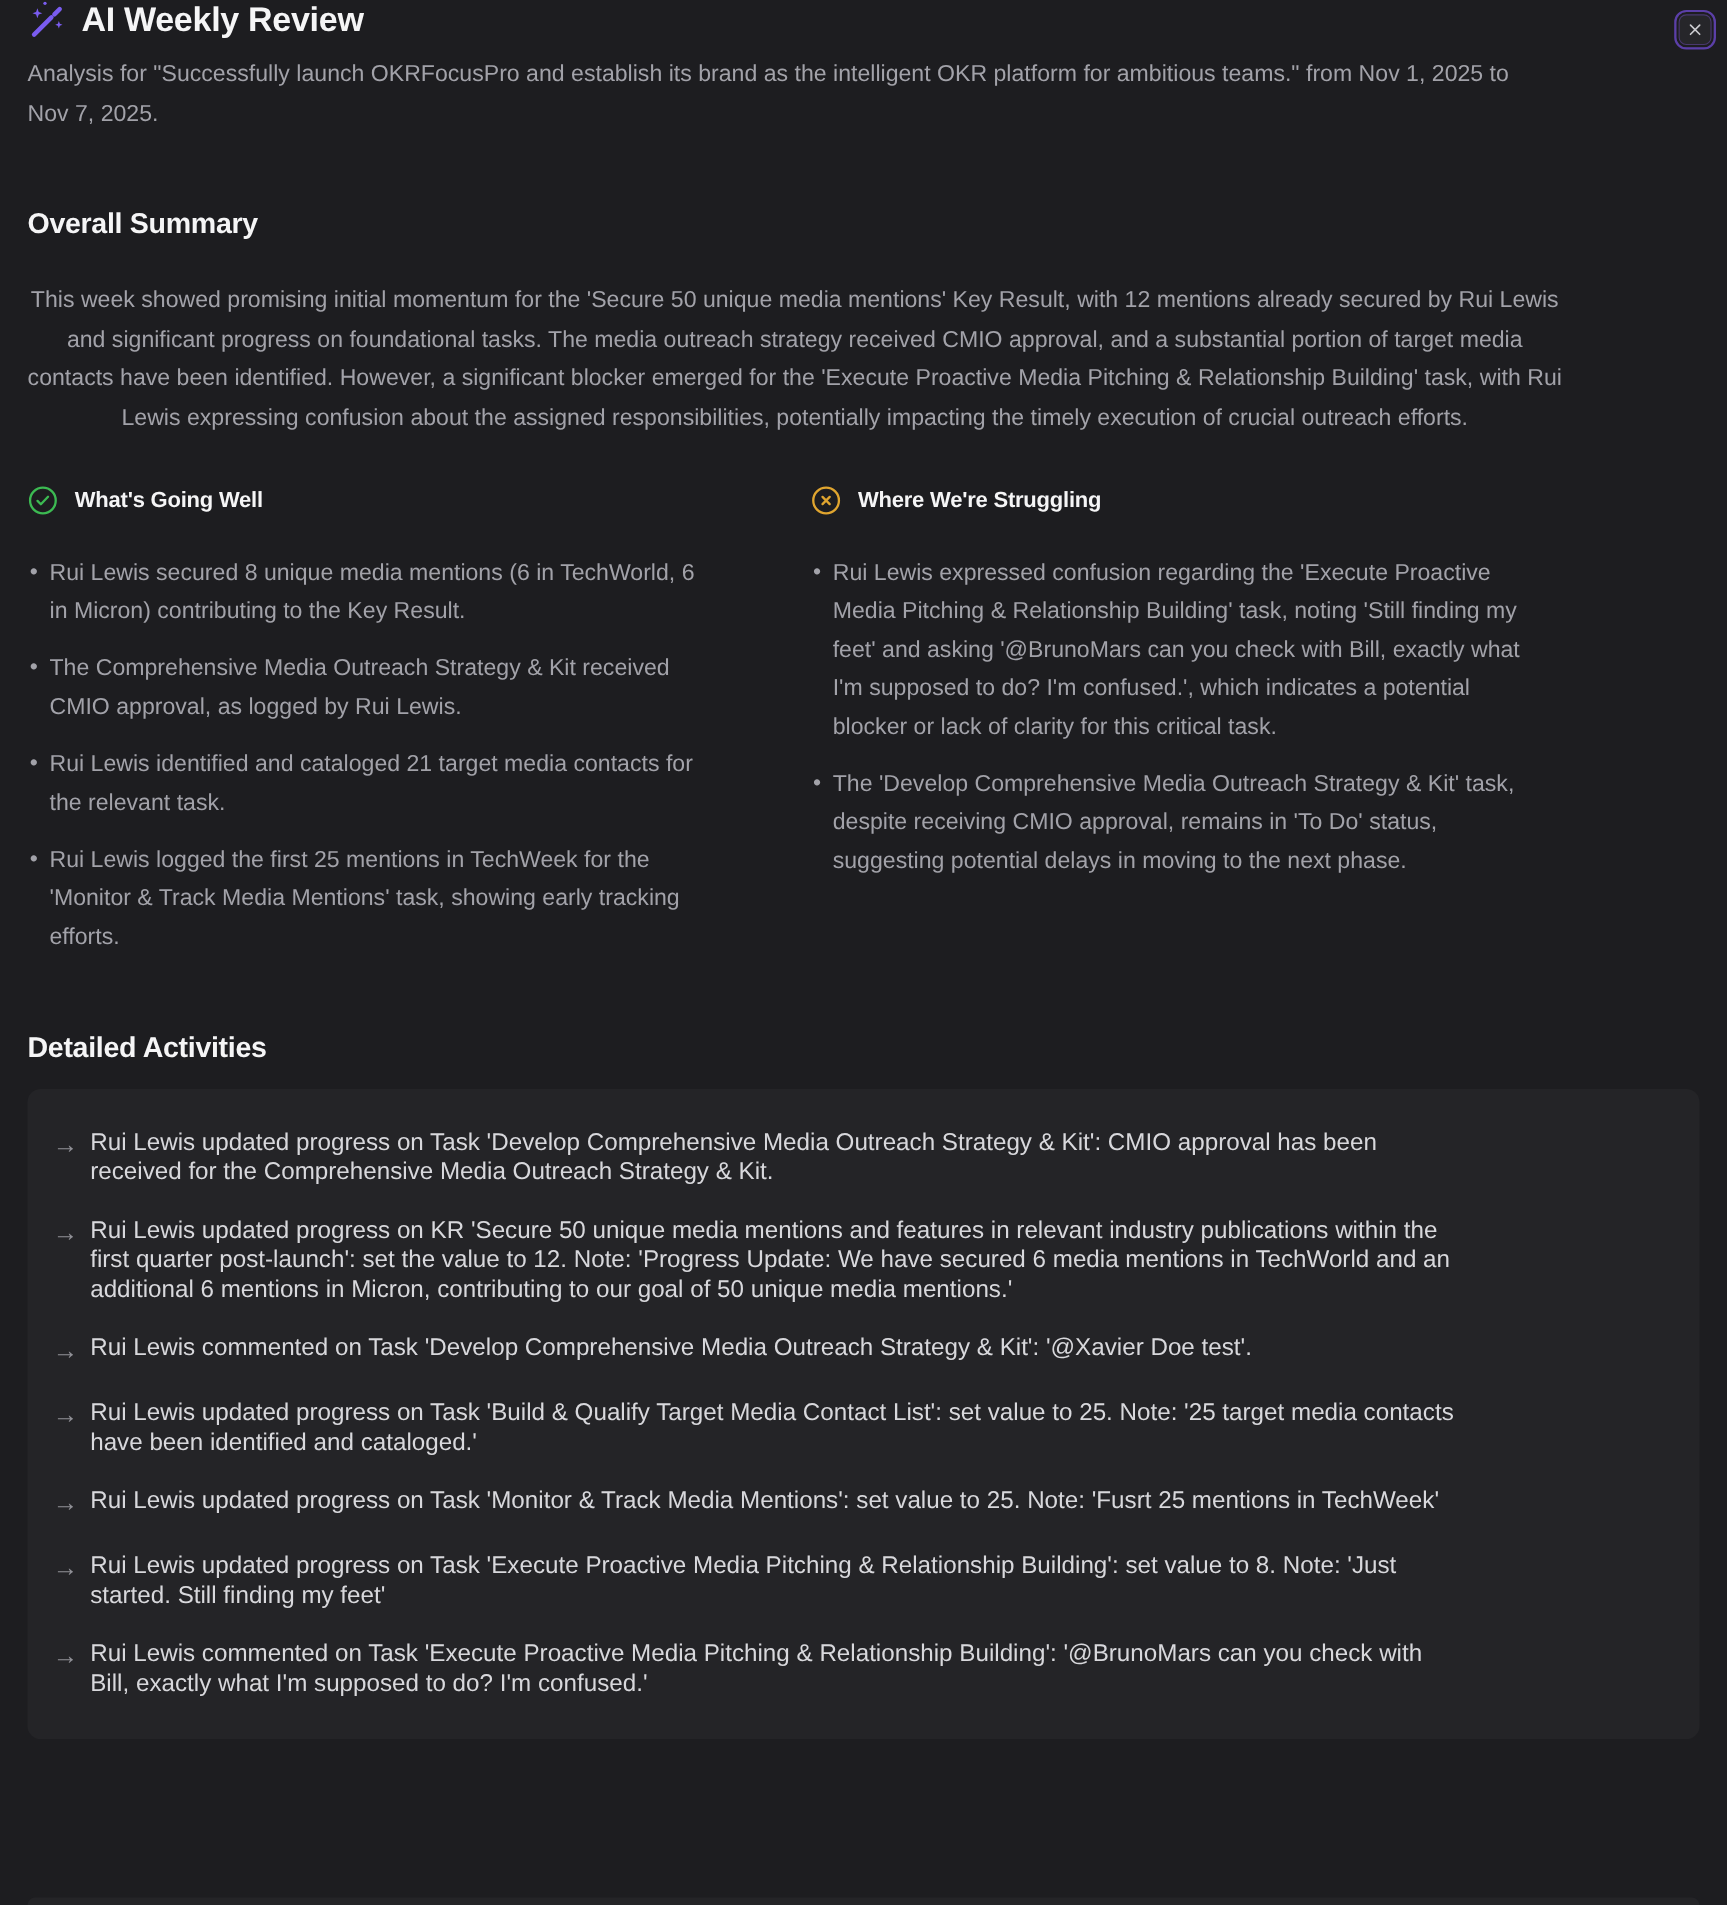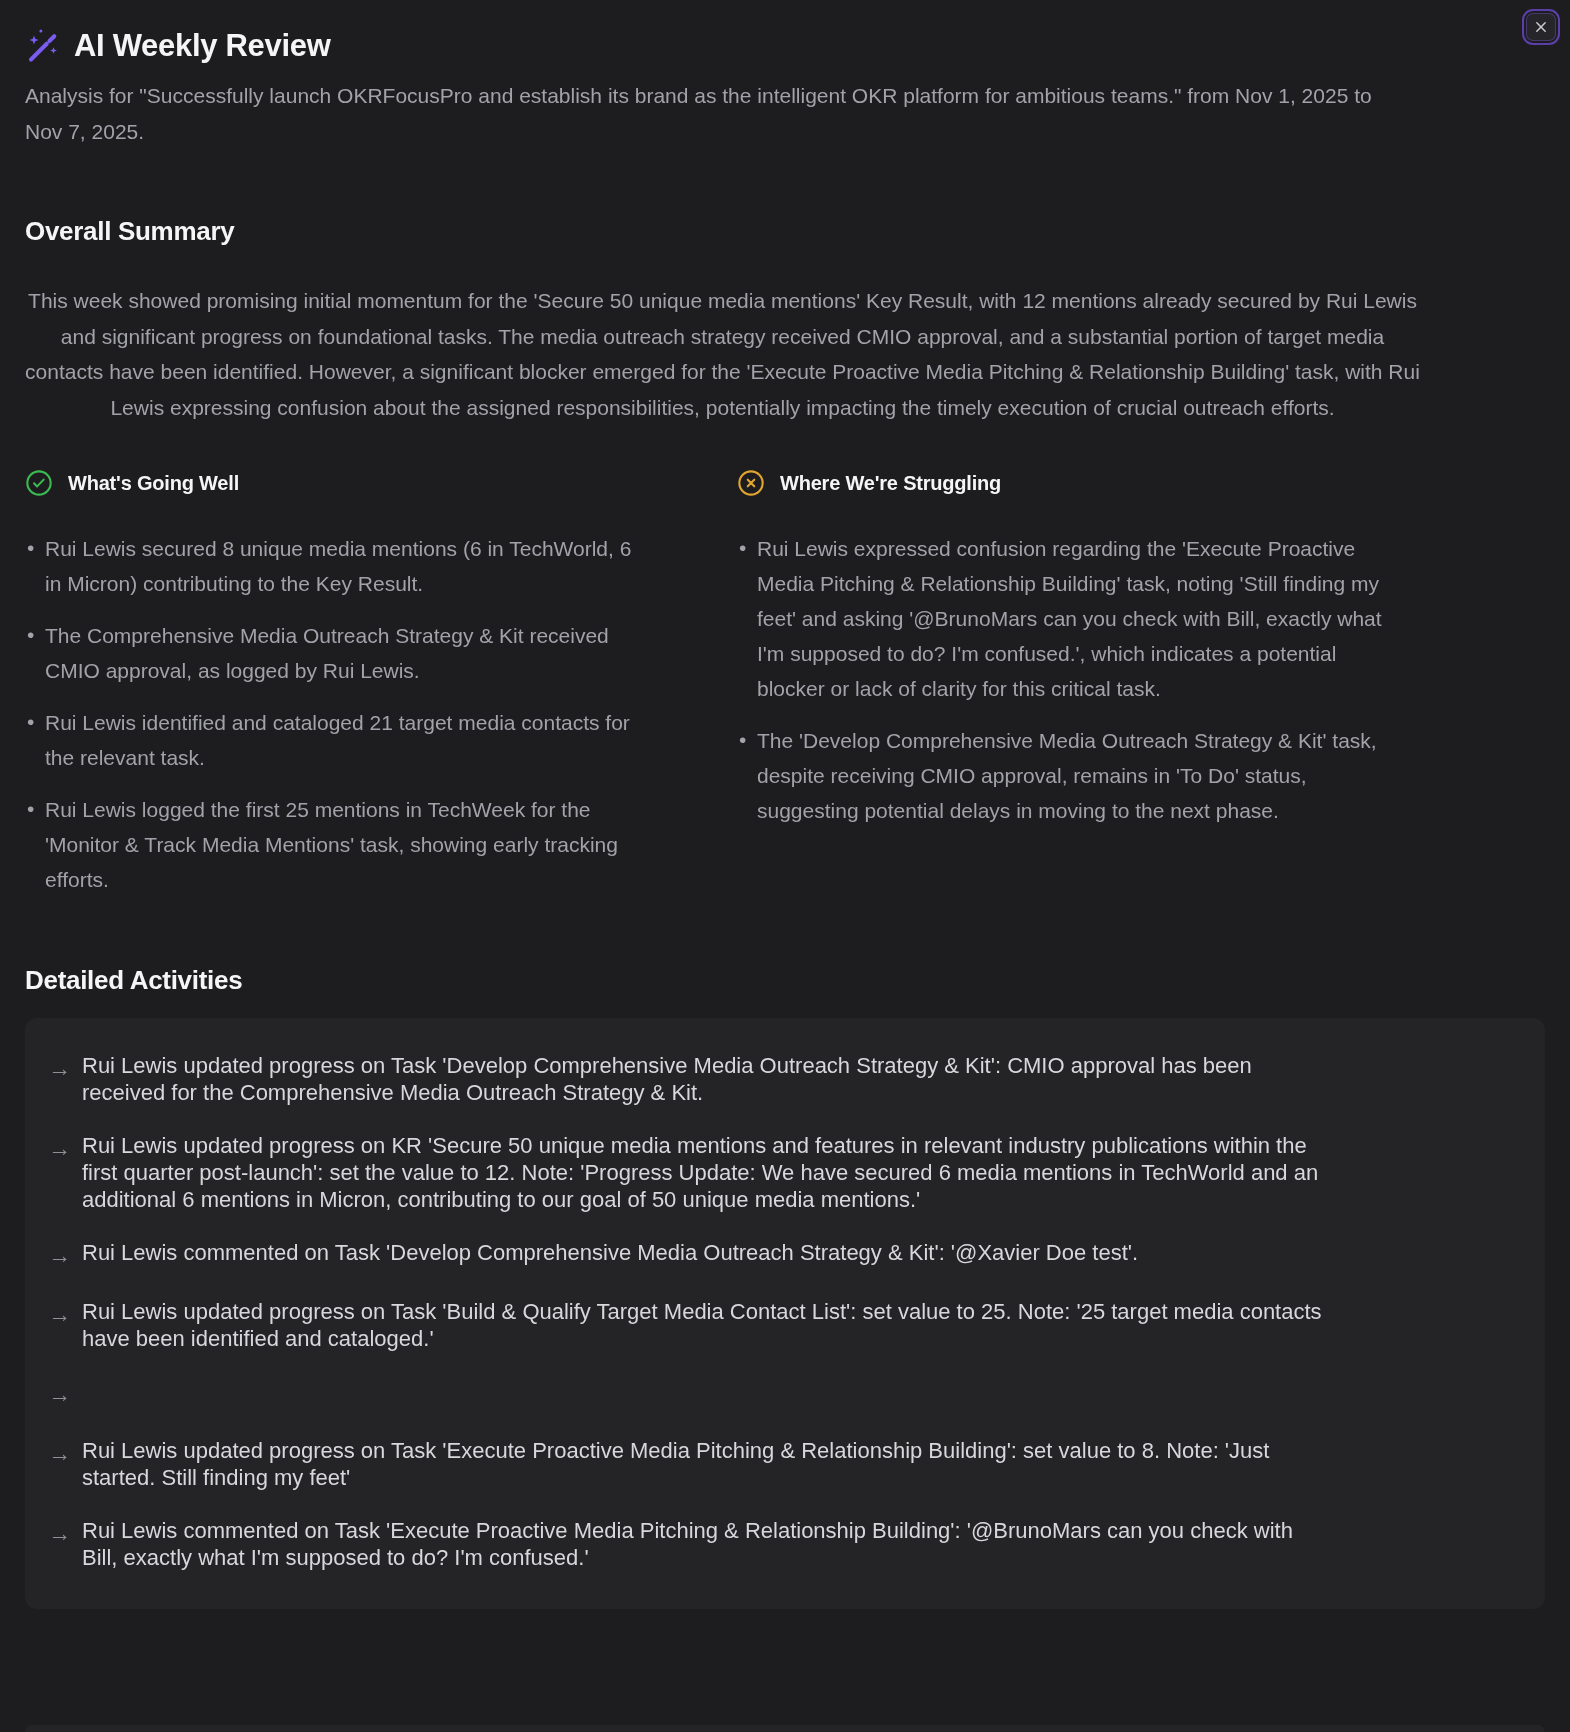--- a/index.html
+++ b/index.html
@@ -12,21 +12,21 @@
   html,body{margin:0;padding:0;}
   body{
     width:1570px;height:1732px;overflow:hidden;
     background:var(--background);
     font-family:"Liberation Sans","DejaVu Sans",sans-serif;
     -webkit-font-smoothing:antialiased;
   }
   .page{position:relative;width:100%;height:100%;padding:0 25px;}
 
   
-  .header-row{display:flex;align-items:center;gap:13px;padding-top:28px;}
+  .header-row{display:flex;align-items:center;gap:13px;}
   .wand-icon{width:36px;height:36px;flex:0 0 auto;}
   .wand-icon svg{width:36px;height:36px;display:block;}
   h1{margin:0;font-size:31px;line-height:36px;font-weight:bold;color:var(--heading-text);letter-spacing:-0.3px;}
   .close-btn{
     position:absolute;top:9px;right:10px;width:38px;height:36px;
     background:#26262a;border:2px solid var(--close-ring);border-radius:11px;
     box-shadow:inset 0 0 0 2px #1d1d20, inset 0 0 0 3px #49386f;
     display:flex;align-items:center;justify-content:center;cursor:pointer;padding:0;
   }
   .close-btn svg{width:20px;height:20px;display:block;}
@@ -176,20 +176,21 @@
         <span class="text">Rui Lewis commented on Task 'Develop Comprehensive Media Outreach Strategy &amp; Kit': '@Xavier Doe test'.</span>
       </div>
 
       <div class="activity">
         <span class="arrow">→</span>
         <span class="text">Rui Lewis updated progress on Task 'Build &amp; Qualify Target Media Contact List': set value to 25. Note: '25 target media contacts have been identified and cataloged.'</span>
       </div>
 
       <div class="activity">
         <span class="arrow">→</span>
+        <span class="text">Rui Lewis updated progress on Task 'Monitor &amp; Track Media Mentions': set value to 25. Note: 'Fusrt 25 mentions in TechWeek'</span>
       </div>
 
       <div class="activity">
         <span class="arrow">→</span>
         <span class="text">Rui Lewis updated progress on Task 'Execute Proactive Media Pitching &amp; Relationship Building': set value to 8. Note: 'Just started. Still finding my feet'</span>
       </div>
 
       <div class="activity">
         <span class="arrow">→</span>
         <span class="text">Rui Lewis commented on Task 'Execute Proactive Media Pitching &amp; Relationship Building': '@BrunoMars can you check with Bill, exactly what I'm supposed to do? I'm confused.'</span>

